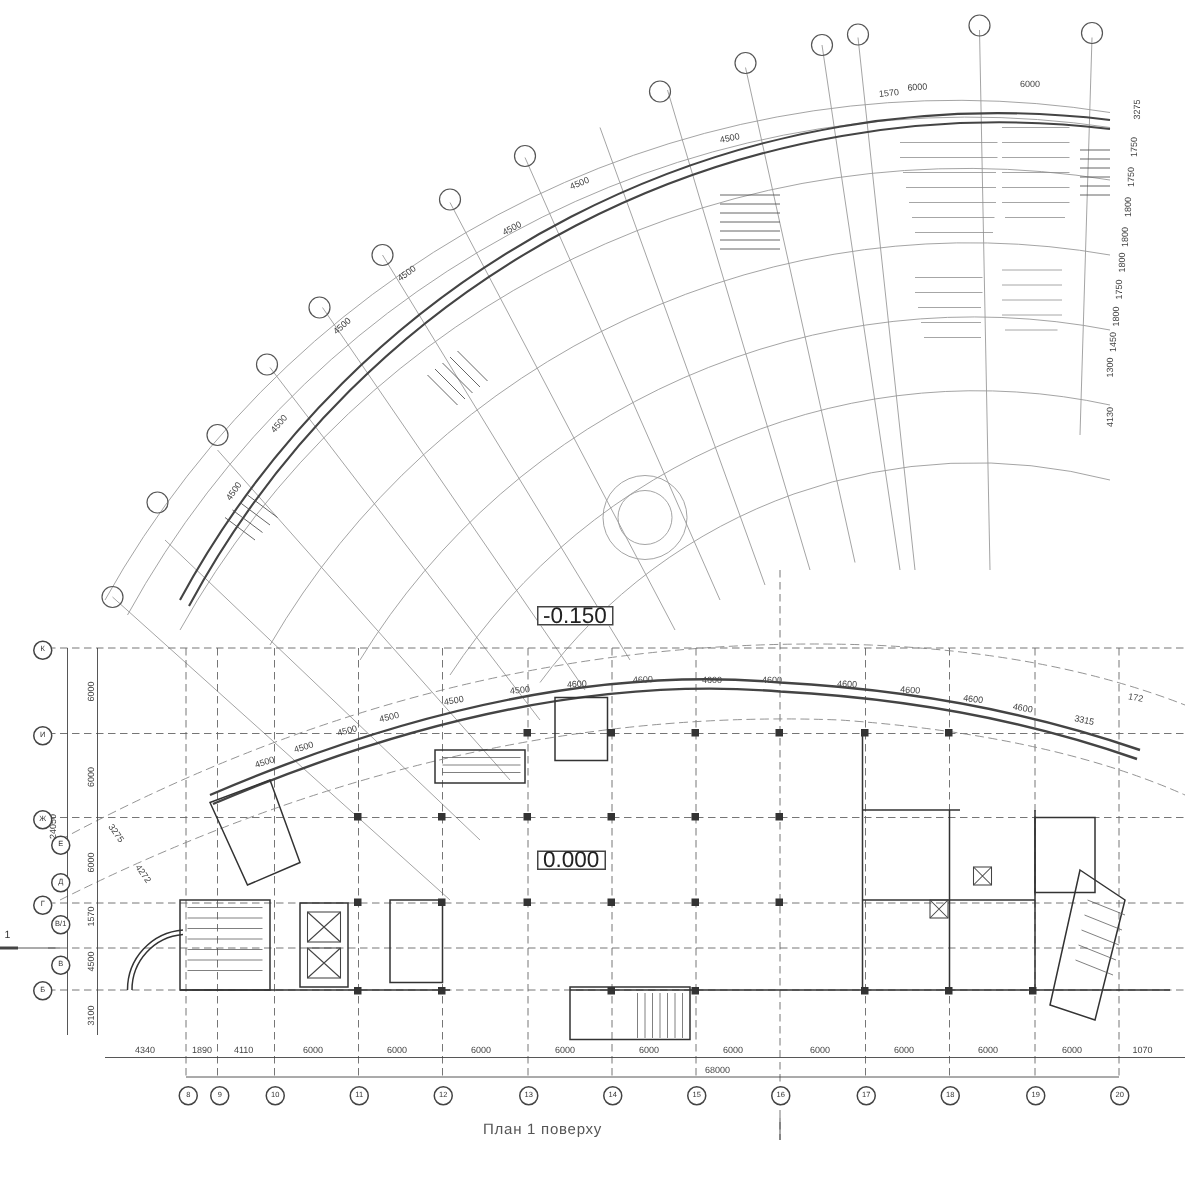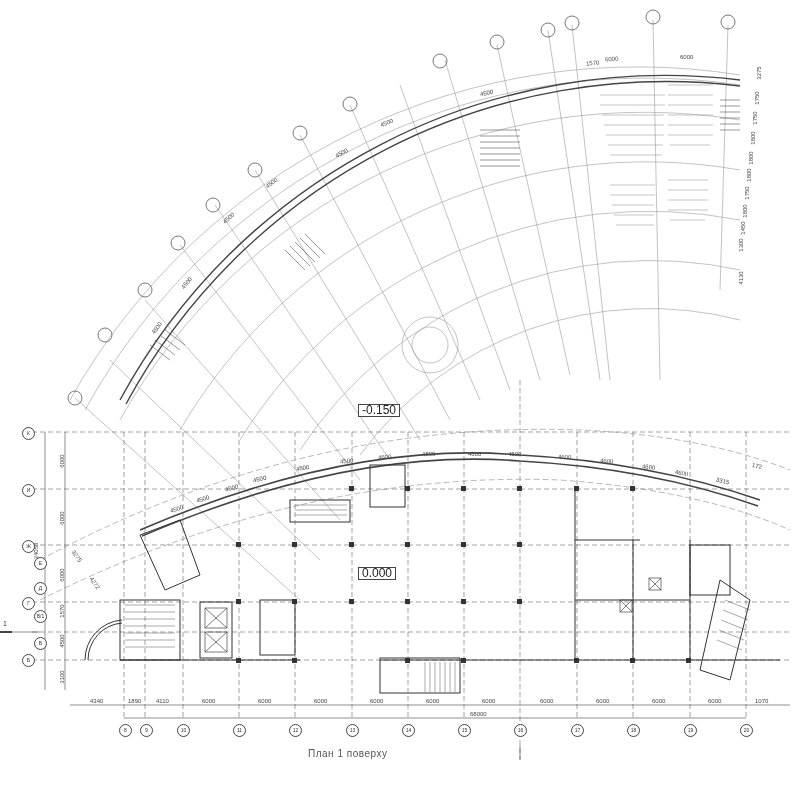--- a/index.html
+++ b/index.html
@@ -1,21 +1,21 @@
 <!DOCTYPE html>
 <html><head>
 <meta charset="utf-8">
 <style>
   html, body { margin:0; padding:0; background:#ffffff; }
   body { width:800px; height:800px; overflow:hidden; position:relative;
          font-family:"Liberation Sans", sans-serif; }
   #plan { position:absolute; left:0; top:0; width:800px; height:800px; }
   .lbl { position:absolute; font-family:"Liberation Sans", sans-serif; color:#333; white-space:nowrap; }
-  .title { left:308px; top:748px; font-size:10px; color:#555; letter-spacing:0.5px; }
-  .elev { position:absolute; font-size:12px; color:#222; border:1px solid #444; padding:0 3px; background:#fff; line-height:11px; }
+  .title { left:322px; top:748px; font-size:10px; color:#555; letter-spacing:0.5px; }
+  .elev { position:absolute; font-size:15px; color:#222; border:1px solid #444; padding:0 3px; background:#fff; line-height:11px; }
   .dim { position:absolute; font-size:6px; color:#444; }
   .axis { position:absolute; width:11px; height:11px; border:1px solid #444; border-radius:50%;
           font-size:5px; line-height:11px; text-align:center; color:#333; background:#fff; }
 </style>
 </head>
 <body>
 
 <svg id="plan" viewBox="0 0 800 800" xmlns="http://www.w3.org/2000/svg">
   <g fill="none" stroke="#9a9a9a" stroke-width="0.6">
 

